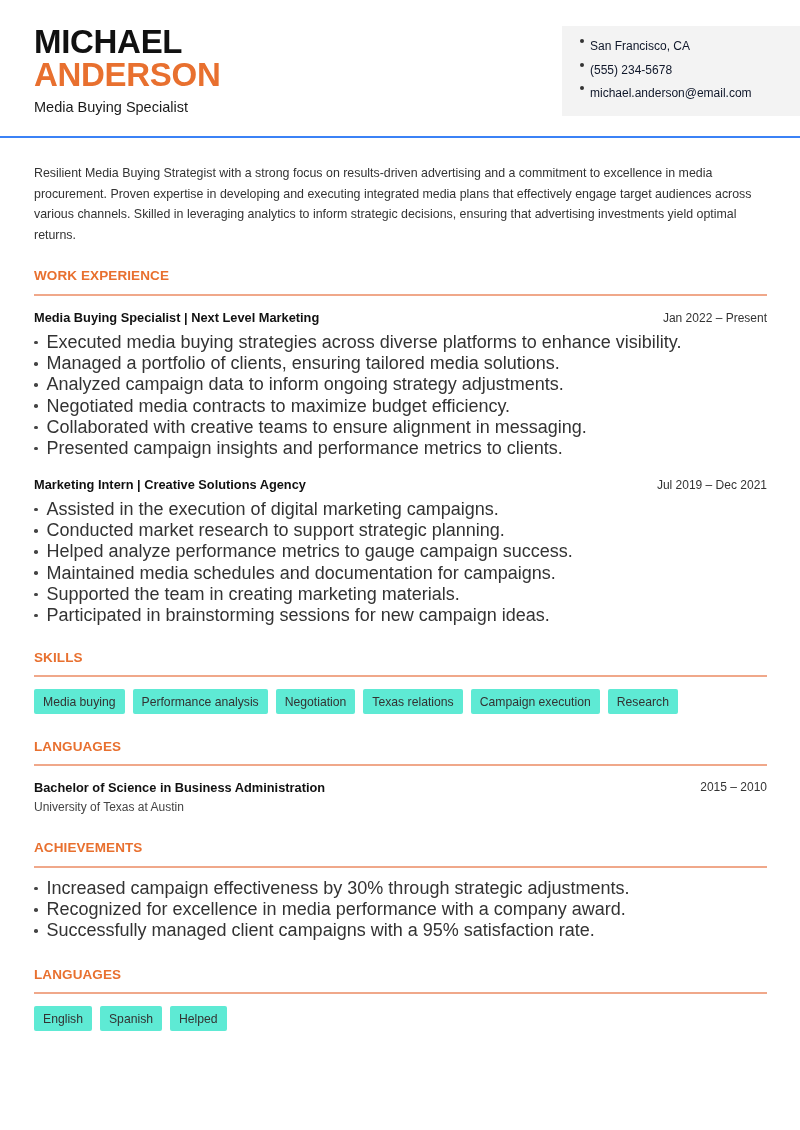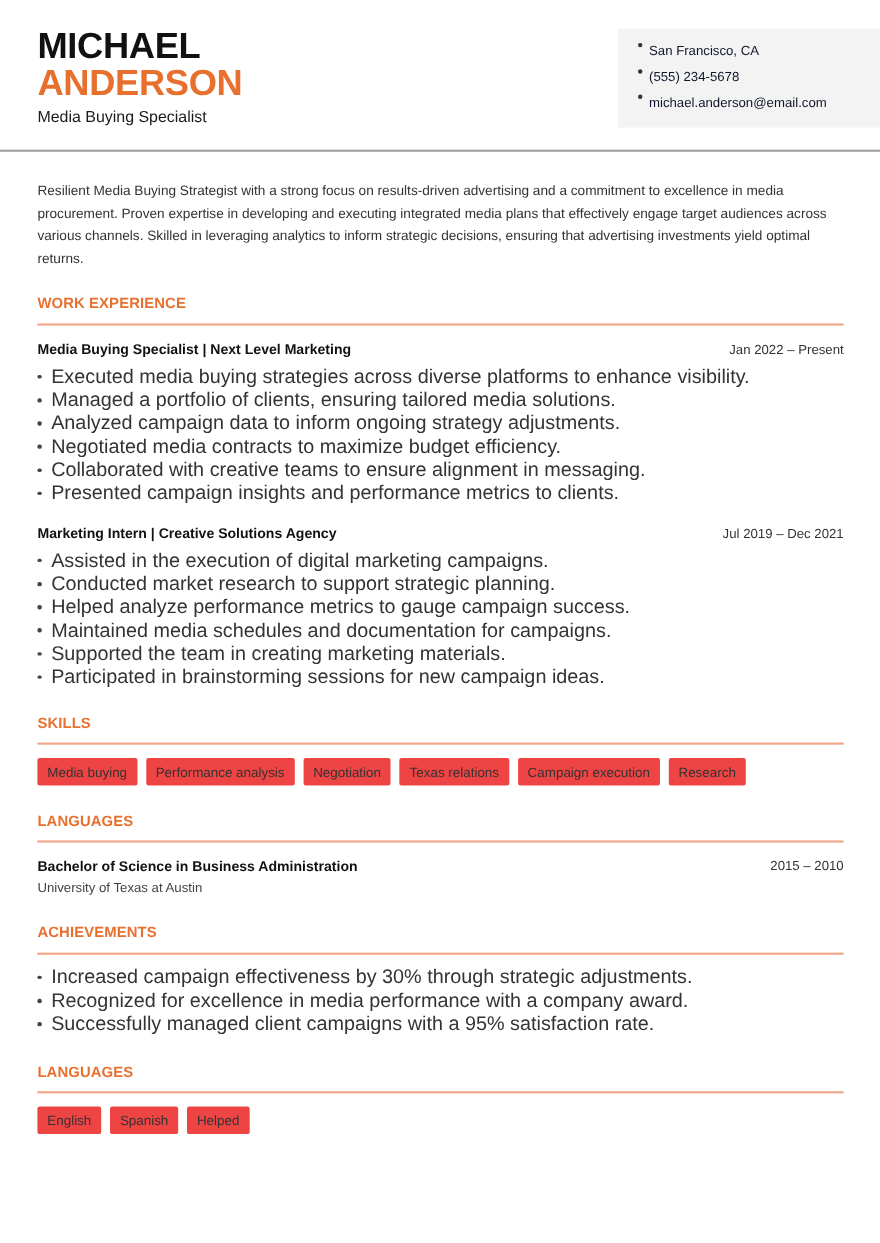--- a/index.html
+++ b/index.html
@@ -1,19 +1,19 @@
 <!DOCTYPE html>
 <html><head>
 <meta charset="utf-8">
 <style>
   * { box-sizing: border-box; margin: 0; padding: 0; }
   html, body { width: 800px; height: 1130px; background: #ffffff; }
   body { font-family: "Liberation Sans", "DejaVu Sans", sans-serif; color: #2b2b2b; position: relative; }
 
-  .header { position: absolute; left: 0; top: 0; width: 800px; height: 138px; border-bottom: 2px solid #a3a3a3; }
+  .header { position: absolute; left: 0; top: 0; width: 800px; height: 138px; border-bottom: 2px solid #3b82f6; }
   .name-first { position: absolute; left: 34px; top: 24px; font-size: 33px; font-weight: 700; color: #111111; letter-spacing: -0.3px; line-height: 36px; }
   .name-last { position: absolute; left: 34px; top: 57px; font-size: 33px; font-weight: 700; color: #e8702f; letter-spacing: -0.3px; line-height: 36px; }
   .job-title { position: absolute; left: 34px; top: 99px; font-size: 14.5px; color: #1a1a1a; }
 
   .contact { position: absolute; left: 562px; top: 26px; width: 238px; height: 90px; background: #f3f3f3; padding: 13px 0 0 18px; }
   .contact-item { display: flex; align-items: flex-start; font-size: 12px; color: #0f172a; height: 23.5px; }
   .dot { width: 4px; height: 4px; border-radius: 50%; background: #333; margin-right: 6px; flex: none; }
 
   .summary { position: absolute; left: 34px; top: 163px; width: 735px; font-size: 12.4px; line-height: 20.6px; color: #333; }
 
@@ -22,21 +22,21 @@
 
   .entry-title { position: absolute; left: 34px; font-size: 12.8px; font-weight: 700; color: #111; }
   .entry-date { position: absolute; right: 33px; font-size: 12px; color: #333; }
   .entry-sub { position: absolute; left: 34px; font-size: 12px; color: #444; }
 
   .bullets { position: absolute; left: 34px; list-style: none; }
   .bullets li { display: flex; align-items: center; font-size: 18px; color: #333; height: 21.2px; }
   .bullets li .dot { width: 3.5px; height: 3.5px; margin-right: 9px; background: #444; }
 
   .chips { position: absolute; left: 34px; display: flex; gap: 8px; }
-  .chip { background: #ef4444; font-size: 12.2px; color: #333; padding: 0 9px; height: 25px; display: flex; align-items: center; border-radius: 2px; }
+  .chip { background: #5eead4; font-size: 12.2px; color: #333; padding: 0 9px; height: 25px; display: flex; align-items: center; border-radius: 2px; }
 </style>
 </head>
 <body>
 
 <div class="header">
   <div class="name-first">MICHAEL</div>
   <div class="name-last">ANDERSON</div>
   <div class="job-title">Media Buying Specialist</div>
 
   <div class="contact">

